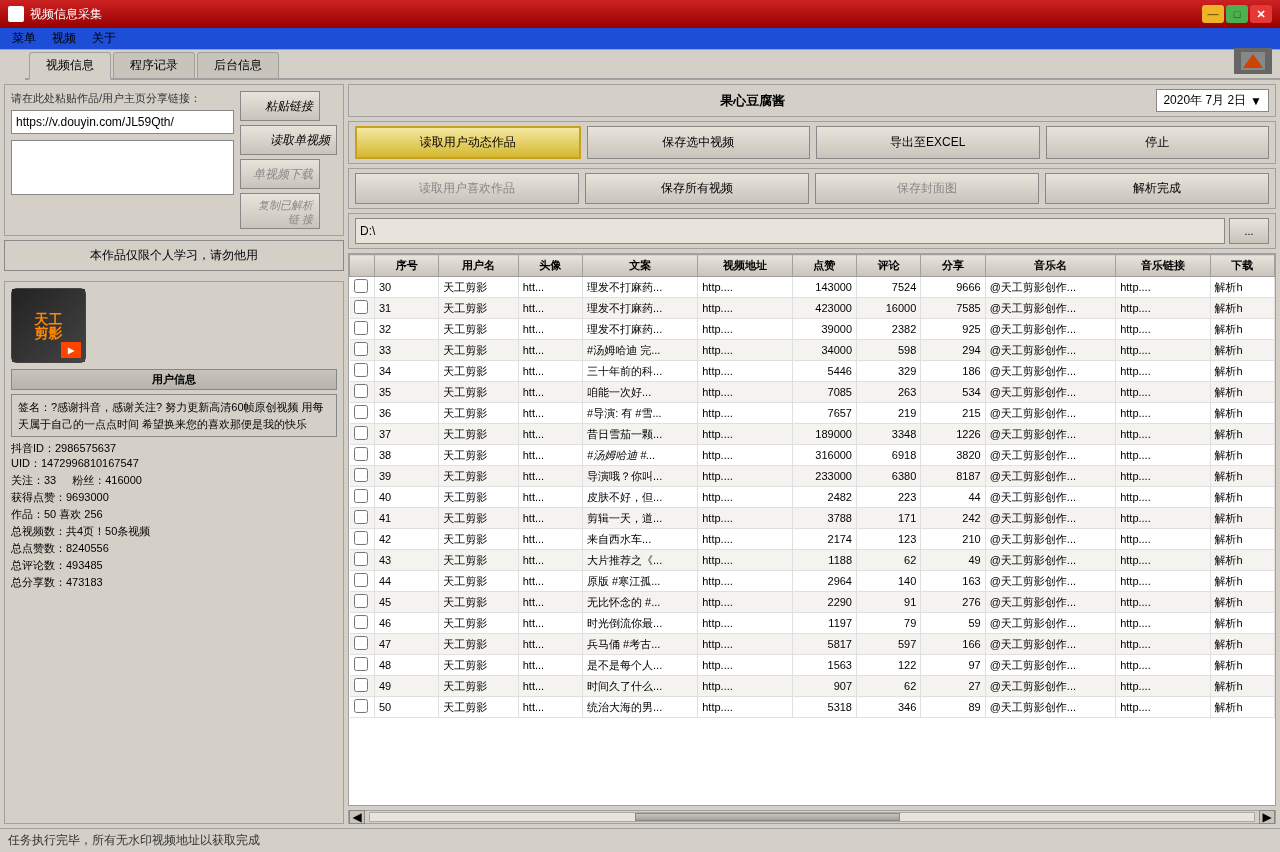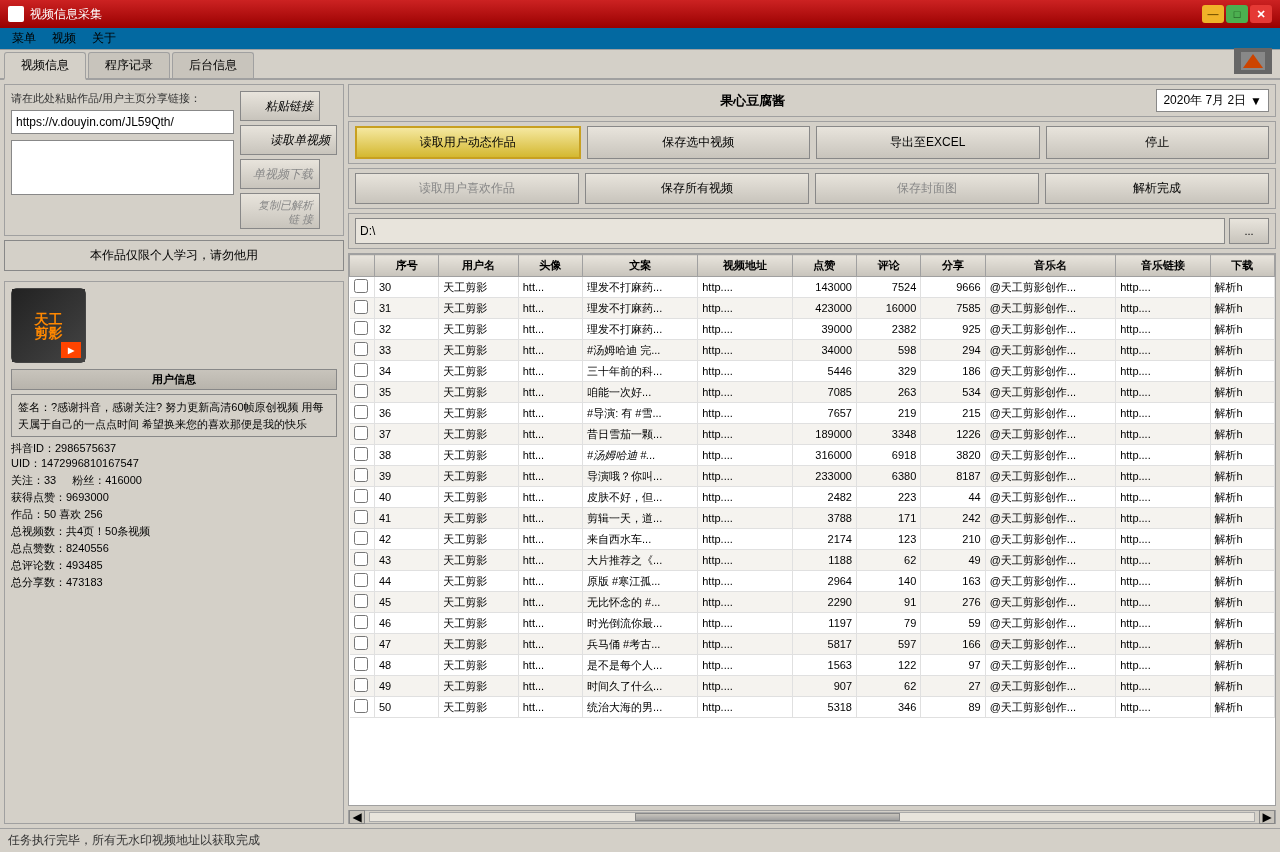--- a/index.html
+++ b/index.html
@@ -22,21 +22,21 @@
       width: 22px; height: 18px; border: none; cursor: pointer;
       border-radius: 3px; display: flex; align-items: center; justify-content: center;
       font-size: 11px; font-weight: bold;
     }
     .title-btn.minimize { background: #f0b429; color: #7a5700; }
     .title-btn.maximize { background: #4caf50; color: #1a4a1a; }
     .title-btn.close { background: #e53935; color: white; }
 
     
     .menu-bar {
-      background: #0369a1;
+      background: #1d4ed8;
       height: 22px;
       display: flex;
       align-items: center;
       padding: 0 4px;
       border-bottom: 1px solid #a0a0a0;
     }
     .menu-item {
       padding: 2px 8px;
       cursor: pointer;
       font-size: 12px;
@@ -44,20 +44,21 @@
     }
 
     
     .tab-bar {
       background: #d4d0c8;
       display: flex;
       align-items: flex-end;
       padding: 4px 4px 0;
       border-bottom: 2px solid #a0a0a0;
       height: 30px;
+      margin-left: 25px;
     }
     .tab {
       padding: 4px 16px;
       border: 1px solid #a0a0a0;
       border-bottom: none;
       background: #c8c4bc;
       cursor: pointer;
       font-size: 12px;
       margin-right: 2px;
       border-radius: 3px 3px 0 0;

